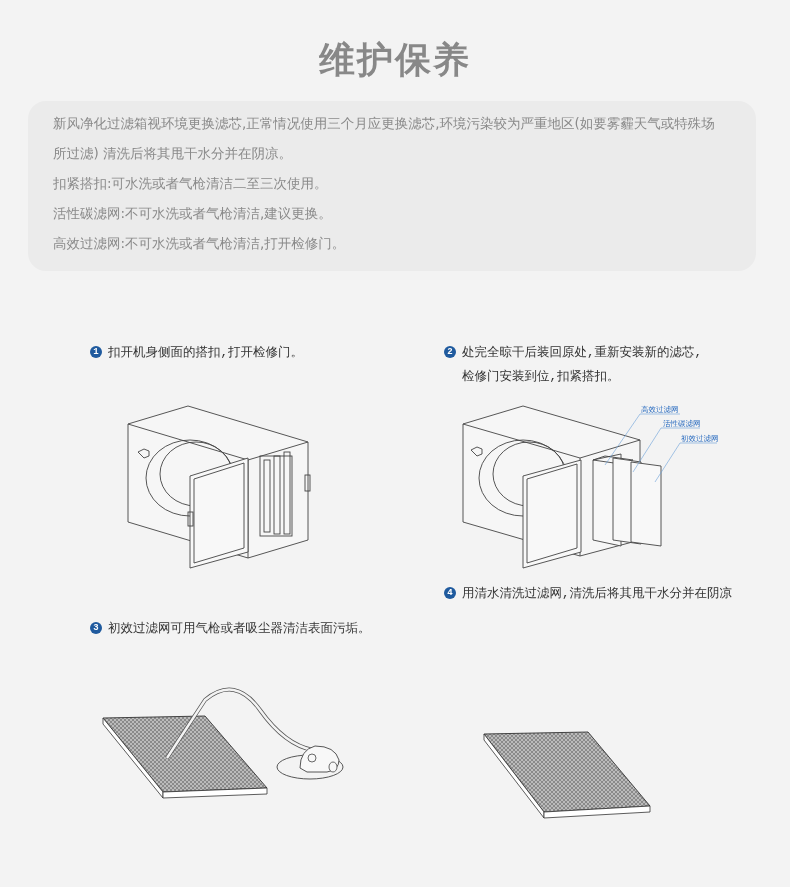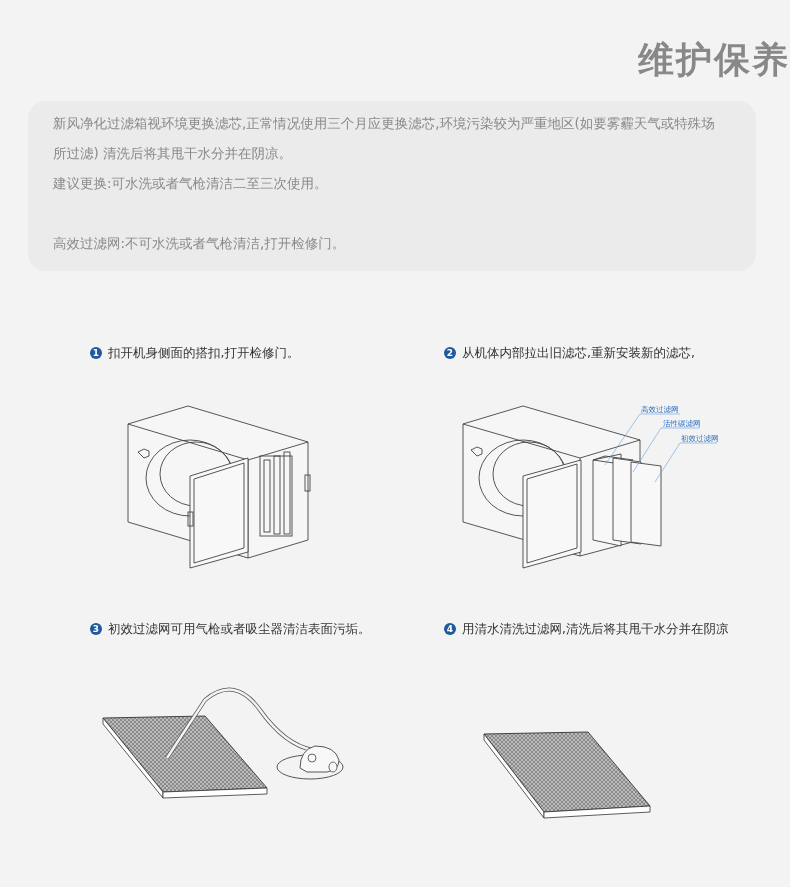--- a/index.html
+++ b/index.html
@@ -1,67 +1,69 @@
 <!DOCTYPE html>
 <html><head>
 <meta charset="utf-8">
 <style>
   html, body { margin:0; padding:0; }
   body {
     width:790px; height:887px; background:#f3f3f3; position:relative; overflow:hidden;
     font-family: "DejaVu Sans", "Liberation Sans", sans-serif;
   }
   .title {
-    position:absolute; left:0; top:36px; width:790px; text-align:right;
+    position:absolute; left:0; top:36px; width:790px; text-align:center;
     font-size:36px; font-weight:bold; color:#888888; letter-spacing:2px;
   }
   .notice {
     position:absolute; left:28px; top:101px; width:728px; height:170px;
     background:#ebebeb; border-radius:18px;
   }
   .notice p {
     margin:0; position:absolute; left:25px; font-size:13.5px; color:#8a8a8a; white-space:nowrap;text-align:right;
   }
   .step {
-    position:absolute; font-size:12.5px; color:#333; line-height:24px;
+    position:absolute; font-size:12.5px; color:#333; line-height:24px;font-family:Liberation Mono, monospace;
   }
   .step .num {
     display:inline-block; width:12px; height:12px; border-radius:50%; background:#1f5a9e;
     color:#fff; font-size:9px; font-weight:bold; text-align:center; line-height:12px;
     vertical-align:middle; margin-right:6px; position:relative; top:-1px;
   }
   .step .line2 { display:block; padding-left:18px; }
   .illus { position:absolute; }
   .label-blue { font-size:7.5px; fill:#2a6cc0; }
 </style>
 </head>
 <body>
 
 <div class="title">维护保养</div>
 
 <div class="notice">
   <p style="top:14px">新风净化过滤箱视环境更换滤芯,正常情况使用三个月应更换滤芯,环境污染较为严重地区(如要雾霾天气或特殊场</p>
   <p style="top:44px">所过滤) 清洗后将其甩干水分并在阴凉。</p>
-  <p style="top:74px">建议更换:可水洗或者气枪清洁二至三次使用。</p>
+  <p style="top:74px">扣紧搭扣:可水洗或者气枪清洁二至三次使用。</p>
+  <p style="top:104px">活性碳滤网:不可水洗或者气枪清洁,建议更换。</p>
   <p style="top:134px">高效过滤网:不可水洗或者气枪清洁,打开检修门。</p>
 </div>
 
 <div class="step" style="left:90px; top:341px;">
   <span class="num">1</span><span>扣开机身侧面的搭扣,打开检修门。</span>
 </div>
 
 <div class="step" style="left:444px; top:341px;">
-  <span class="num">2</span><span>从机体内部拉出旧滤芯,重新安装新的滤芯,</span>
+  <span class="num">2</span><span>处完全晾干后装回原处,重新安装新的滤芯,</span>
+  <span class="line2">检修门安装到位,扣紧搭扣。</span>
 </div>
 
 <div class="step" style="left:90px; top:617px;">
   <span class="num">3</span><span>初效过滤网可用气枪或者吸尘器清洁表面污垢。</span>
 </div>
 
-<div class="step" style="left:444px; top:617px;">
+<div class="step" style="left:444px; top:582px;">
   <span class="num">4</span><span>用清水清洗过滤网,清洗后将其甩干水分并在阴凉</span>
 </div>
 
 <svg class="illus" style="left:118px; top:400px;" width="200" height="175" viewBox="0 0 200 175">
   <g fill="none" stroke="#444" stroke-width="0.9">
     <polygon points="10,24 70,6 190,42 190,140 130,158 10,122" fill="#f6f6f6"></polygon>
     <line x1="10" y1="24" x2="130" y2="60"></line>
     <line x1="130" y1="60" x2="190" y2="42"></line>
     <line x1="130" y1="60" x2="130" y2="158"></line>
 

